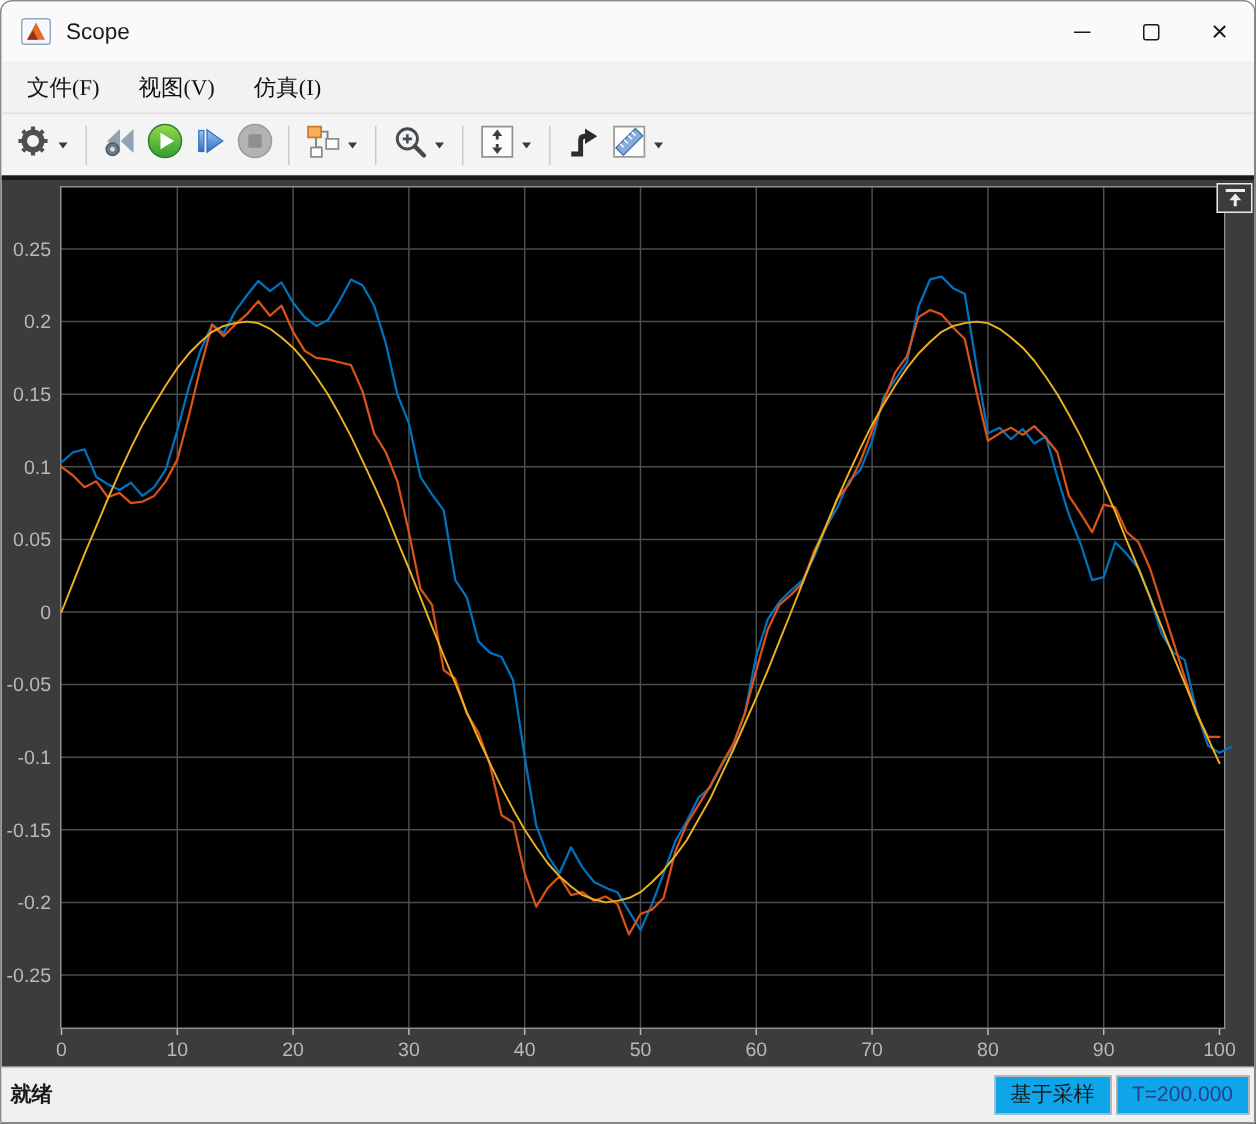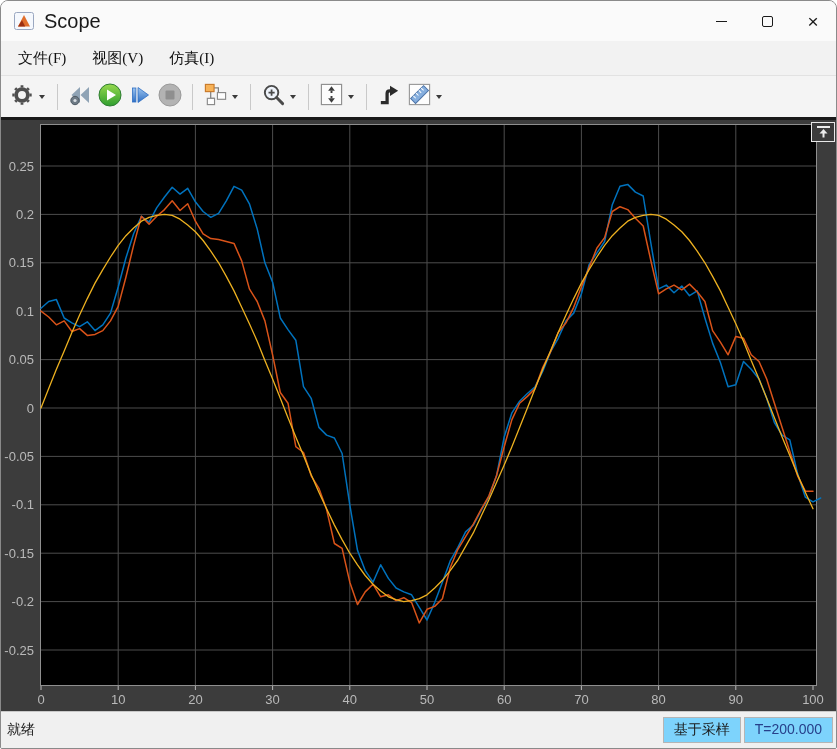--- a/index.html
+++ b/index.html
@@ -2,21 +2,21 @@
 <html><head>
 <meta charset="utf-8">
 <style>
   * { margin:0; padding:0; box-sizing:border-box; }
   body { background:#ffffff; font-family:"Liberation Sans", sans-serif; }
   .window { width:837px; height:749px; border:1px solid #8a8a8a; border-radius:8px 8px 2px 2px;
             overflow:hidden; position:relative; background:#f3f3f3; }
   
   .titlebar { height:40px; background:#fafafa; display:flex; align-items:center; }
   .app-icon { width:20px; height:18px; margin-left:13px; flex:0 0 auto; }
-  .title { font-size:20px; color:#1a1a1a; margin-left:10px;text-align:center; }
+  .title { font-size:15px; color:#1a1a1a; margin-left:10px;text-align:center; }
   .win-controls { margin-left:auto; display:flex; height:100%; }
   .win-btn { width:46px; height:100%; display:flex; align-items:center; justify-content:center; cursor:default; }
   .min-glyph { width:11px; height:1px; background:#1a1a1a; }
   .max-glyph { width:11px; height:11px; border:1px solid #1a1a1a; border-radius:2px; }
   .close-glyph { font-size:19px; color:#1a1a1a; line-height:1; font-weight:400; }
   
   .menubar { height:35px; background:#f2f2f2; display:flex; align-items:center; padding-left:4px;
              border-bottom:1px solid #e2e2e2;font-family:Liberation Serif, serif; }
   .menu-item { font-size:15px; color:#111; padding:0 13px; height:100%; display:flex; align-items:center; }
   
@@ -26,23 +26,23 @@
               border-top:4px solid #3a3a3a; margin:0 5px 0 2px; }
   .tb-sep { width:1px; height:26px; background:#c9c9c9; margin:0 7px; }
   
   .plot-panel { height:594px; background:#3c3c3c; border-top:3px solid #191919; position:relative; }
   .plot-panel svg text { font-family:"Liberation Sans", sans-serif; }
   .expand-btn { position:absolute; top:2px; right:1px; width:24px; height:20px; background:#3c3c3c;
                 border:1px solid #e8e8e8; display:flex; align-items:center; justify-content:center; }
   
   .statusbar { height:37px; background:#f0f0f0; border-top:1px solid #c8c8c8; display:flex;
                align-items:center; padding:0 3px 0 6px; }
-  .status-left { font-size:14px; color:#1a1a1a; }
+  .status-left { font-size:14px; color:#1a1a1a;font-weight:bold; }
   .status-right { margin-left:auto; display:flex; gap:3px; }
-  .status-box { border:1px solid #b5b5b5; background:#7dd3fc; font-size:14px; color:#1a1a1a;
+  .status-box { border:1px solid #b5b5b5; background:#0ea5e9; font-size:14px; color:#1a1a1a;
                 padding:3px 10px; }
   .status-box.time { color:#27408b; }
 </style>
 </head>
 <body>
 
 <div class="window">
 
   <div class="titlebar">
     <span class="app-icon">

